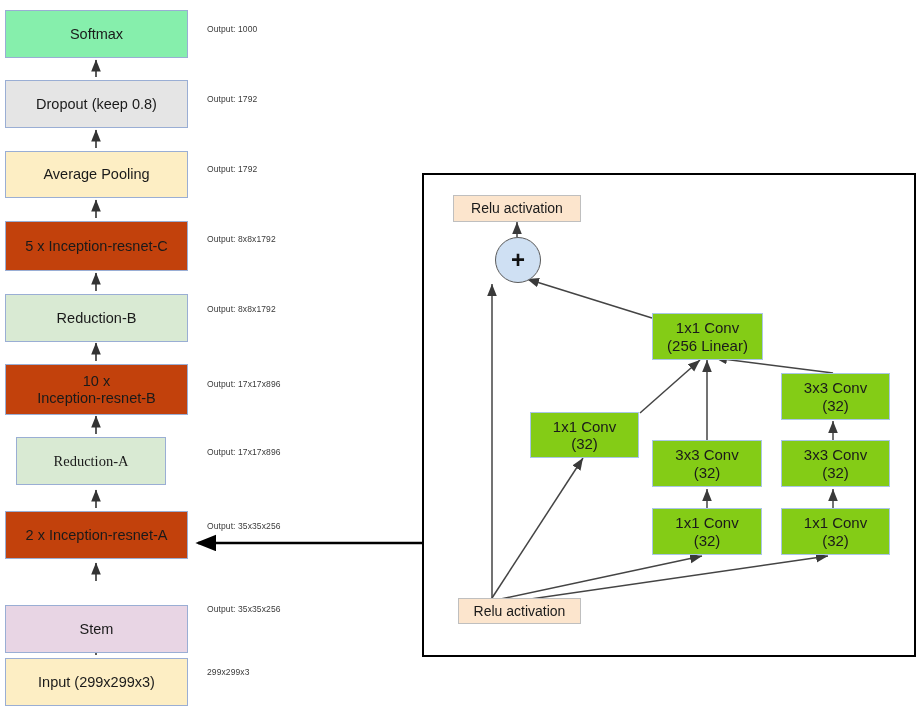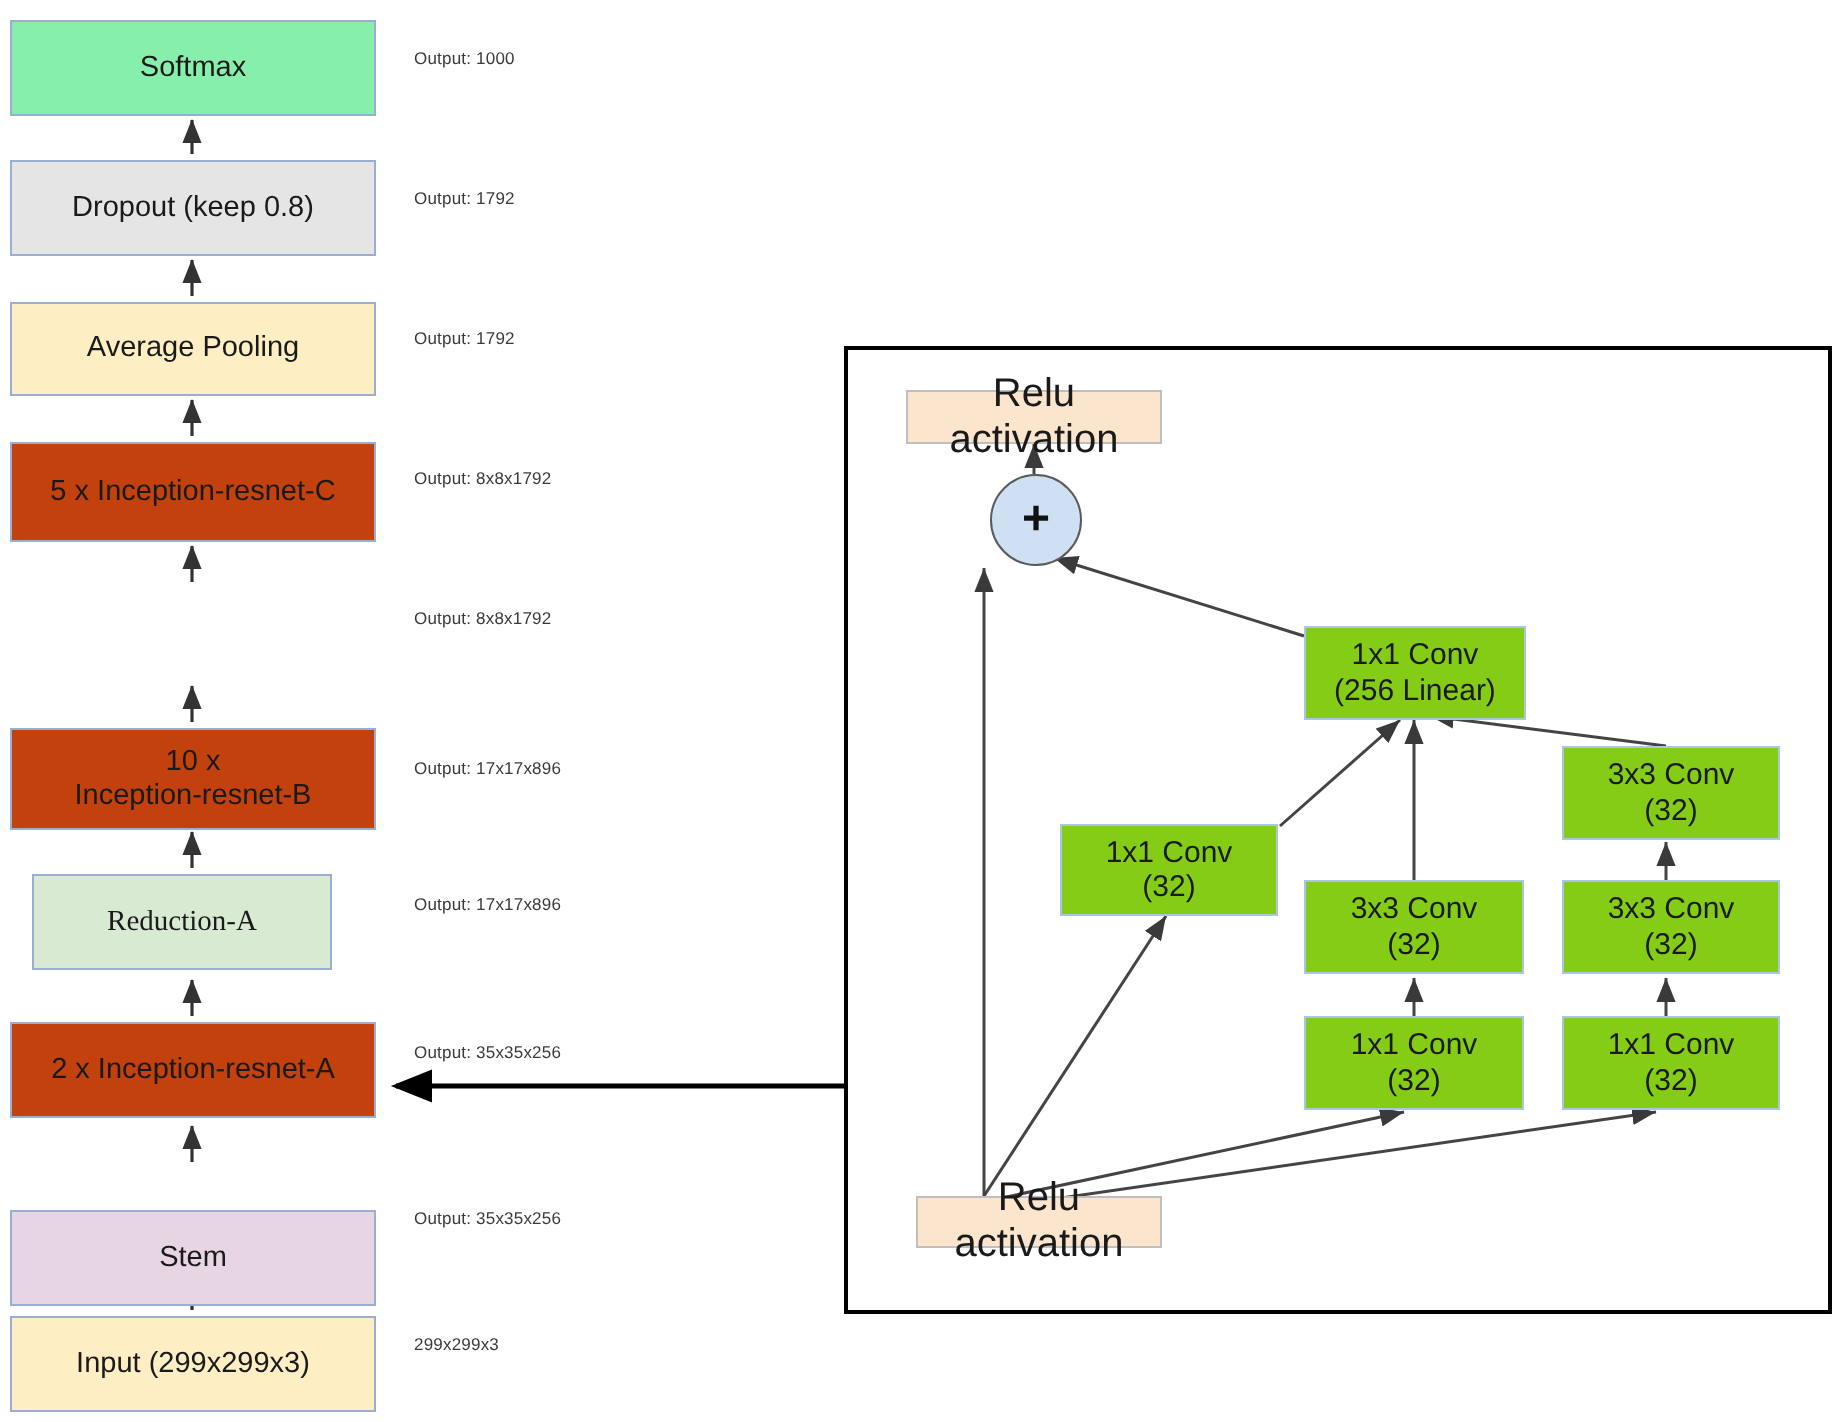--- a/index.html
+++ b/index.html
@@ -25,21 +25,21 @@
   .pipe{font-size:14.5px;}
   .c-blue   {background:#86efac;}
   .c-gray   {background:#e5e5e5;}
   .c-yellow {background:#fdeec4;}
   .c-red    {background:#c2410c;}
   .c-green  {background:#d9ead3;}
   .c-purple {background:#e8d5e4;margin-top:21px;}
 
   
   .conv{font-size:15px;background:#84cc16;border:1px solid #a9c6e6;text-align:center;}
-  .relu{font-size:20px;background:#fce5cd;border:1px solid #bfbfbf;}
+  .relu{font-size:14px;background:#fce5cd;border:1px solid #bfbfbf;}
 
   
   .outlabel{
     position:absolute;font-size:8.5px;color:#3a3a3a;
     white-space:nowrap;letter-spacing:0.1px;z-index:3;
   }
 
   
   #detail-panel{
     position:absolute;left:422px;top:173px;width:494px;height:484px;
@@ -104,20 +104,23 @@
   <div class="node pipe c-yellow" style="left:5px;top:151px;width:183px;height:47px;">
     <span class="lbl">Average Pooling</span>
   </div>
   <div class="outlabel" style="left:207px;top:164px;">Output: 1792</div>
 
   <div class="node pipe c-red" style="left:5px;top:221px;width:183px;height:50px;">
     <span class="lbl">5 x Inception-resnet-C</span>
   </div>
   <div class="outlabel" style="left:207px;top:234px;">Output: 8x8x1792</div>
 
+  <div class="node pipe c-green" style="left:5px;top:294px;width:183px;height:48px;">
+    <span class="lbl">Reduction-B</span>
+  </div>
   <div class="outlabel" style="left:207px;top:304px;">Output: 8x8x1792</div>
 
   <div class="node pipe c-red" style="left:5px;top:364px;width:183px;height:51px;">
     <span class="lbl">10 x
 Inception-resnet-B</span>
   </div>
   <div class="outlabel" style="left:207px;top:379px;">Output: 17x17x896</div>
 
   <div class="node pipe c-green" style="left:16px;top:437px;width:150px;height:48px;font-family:Liberation Serif, serif;">
     <span class="lbl">Reduction-A</span>

